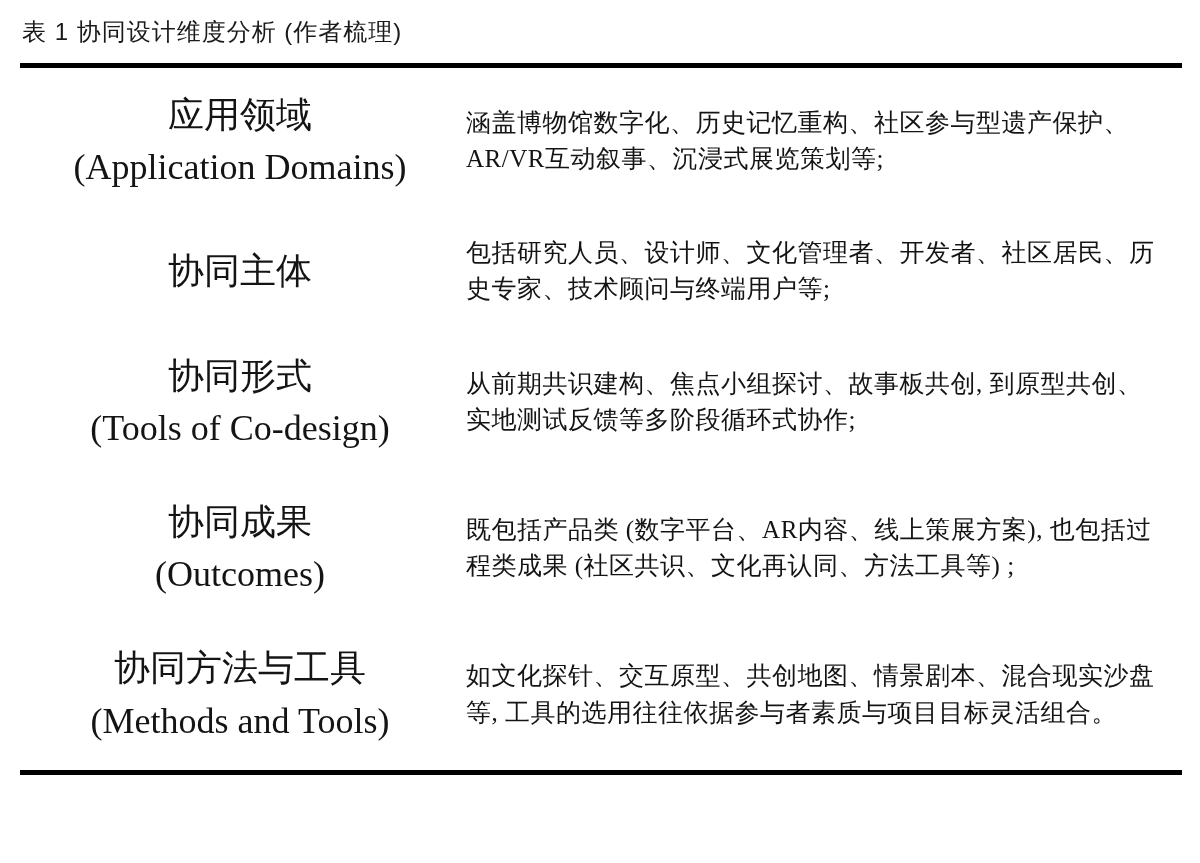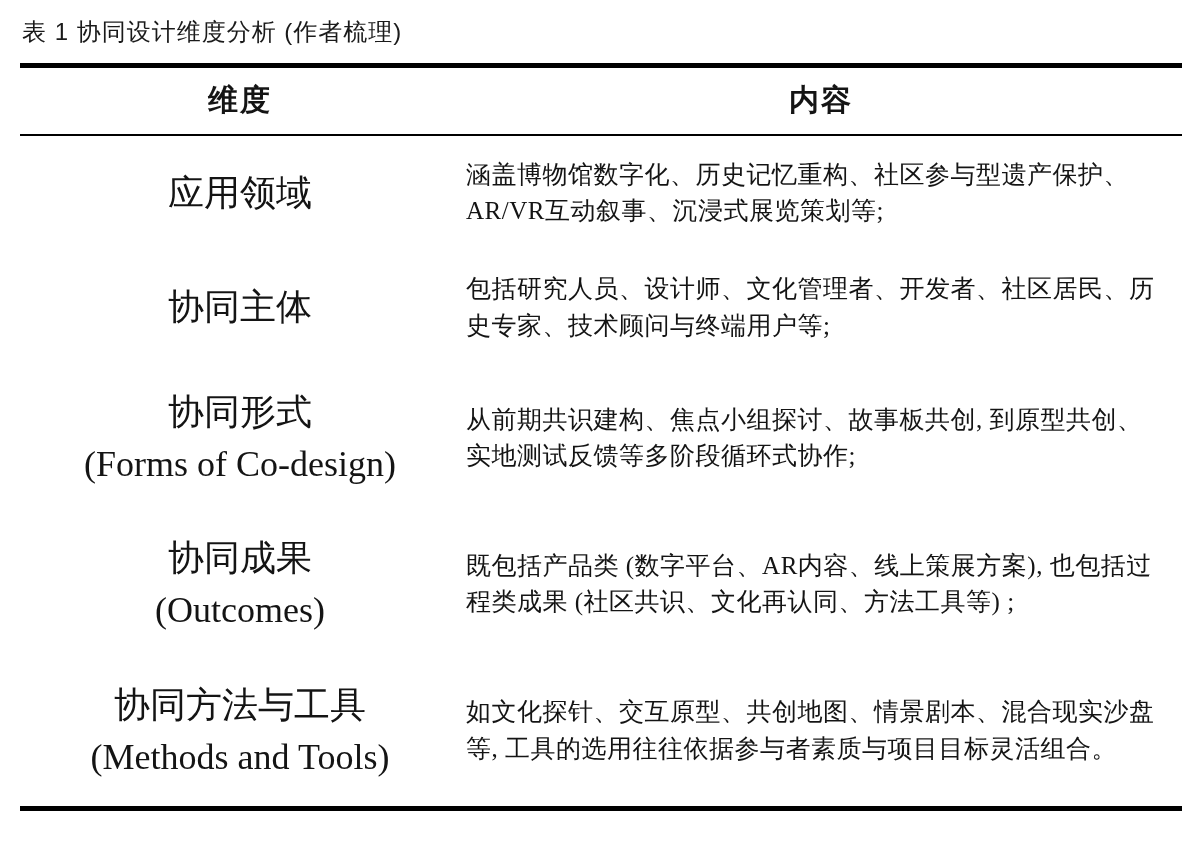--- a/index.html
+++ b/index.html
@@ -69,45 +69,42 @@
 </style>
 </head>
 <body>
 
 <div class="page">
 
   <div class="caption">表 1 协同设计维度分析 (作者梳理)</div>
 
   <div class="table">
 
-    <div class="thead">
-      <div class="th dim-col">维度</div>
-      <div class="th content-col">内容</div>
-    </div>
 
     <div class="tbody">
 
       <div class="row">
         <div class="cell-dim">
           <div>应用领域</div>
+          <div>(Application Domains)</div>
         </div>
         <div class="cell-content">涵盖博物馆数字化、历史记忆重构、社区参与型遗产保护、AR/VR互动叙事、沉浸式展览策划等;</div>
       </div>
 
       <div class="row">
         <div class="cell-dim">
           <div>协同主体</div>
         </div>
         <div class="cell-content">包括研究人员、设计师、文化管理者、开发者、社区居民、历史专家、技术顾问与终端用户等;</div>
       </div>
 
       <div class="row">
         <div class="cell-dim">
           <div>协同形式</div>
-          <div>(Forms of Co-design)</div>
+          <div>(Tools of Co-design)</div>
         </div>
         <div class="cell-content">从前期共识建构、焦点小组探讨、故事板共创, 到原型共创、实地测试反馈等多阶段循环式协作;</div>
       </div>
 
       <div class="row">
         <div class="cell-dim">
           <div>协同成果</div>
           <div>(Outcomes)</div>
         </div>
         <div class="cell-content">既包括产品类 (数字平台、AR内容、线上策展方案), 也包括过程类成果 (社区共识、文化再认同、方法工具等) ;</div>

